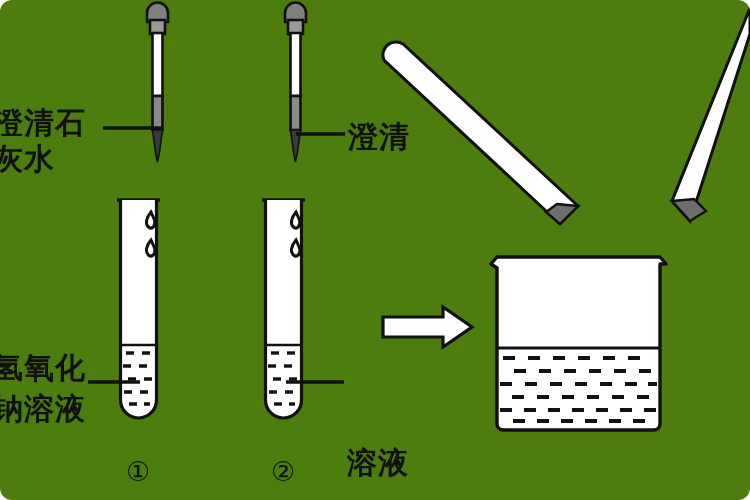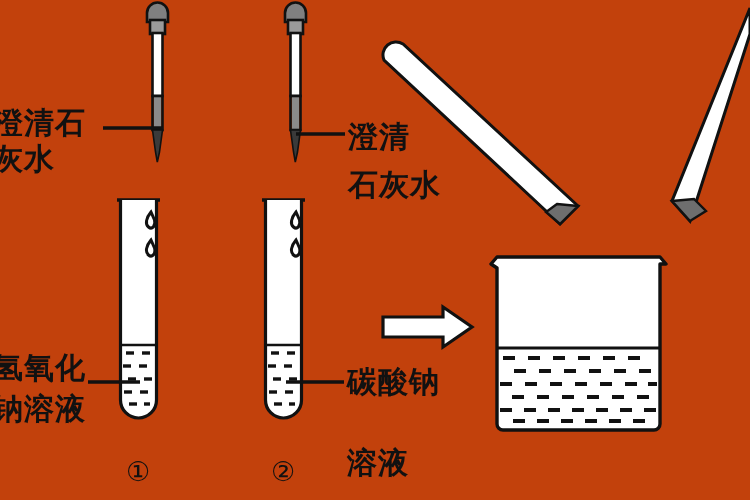--- a/index.html
+++ b/index.html
@@ -7,22 +7,23 @@
     padding: 0;
     background: #ffffff;
   }
   body {
     font-family: "DejaVu Sans", "Liberation Sans", sans-serif;
   }
   #stage {
     position: relative;
     width: 750px;
     height: 500px;
-    background: #c2410c;
+    background: #4d7c0f;
     overflow: hidden;
+    border-radius: 12px;
   }
   #stage svg {
     position: absolute;
     left: 0;
     top: 0;
   }
   .lbl {
     position: absolute;
     font-family: "DejaVu Sans", "Liberation Sans", sans-serif;
     font-size: 30px;
@@ -191,24 +192,22 @@
         <line x1="633" y1="421" x2="645" y2="421"></line>
       </g>
     </g>
 
   </svg>
 
   <div class="lbl" style="left:-7px; top:103px;">澄清石</div>
   <div class="lbl" style="left:-7px; top:139px;">灰水</div>
 
   <div class="lbl" style="left:348px; top:117px;text-align:right;">澄清</div>
-  <div class="lbl" style="left:348px; top:165px;">石灰水</div>
 
   <div class="lbl" style="left:-7px; top:348px;">氢氧化</div>
   <div class="lbl" style="left:-7px; top:389px;">钠溶液</div>
 
-  <div class="lbl" style="left:347px; top:362px;">碳酸钠</div>
   <div class="lbl" style="left:347px; top:403px;margin-top:40px;">溶液</div>
 
   <div class="num" style="left:126px; top:457px;">①</div>
   <div class="num" style="left:271px; top:457px;">②</div>
 
 </div>
 
 </body></html>

